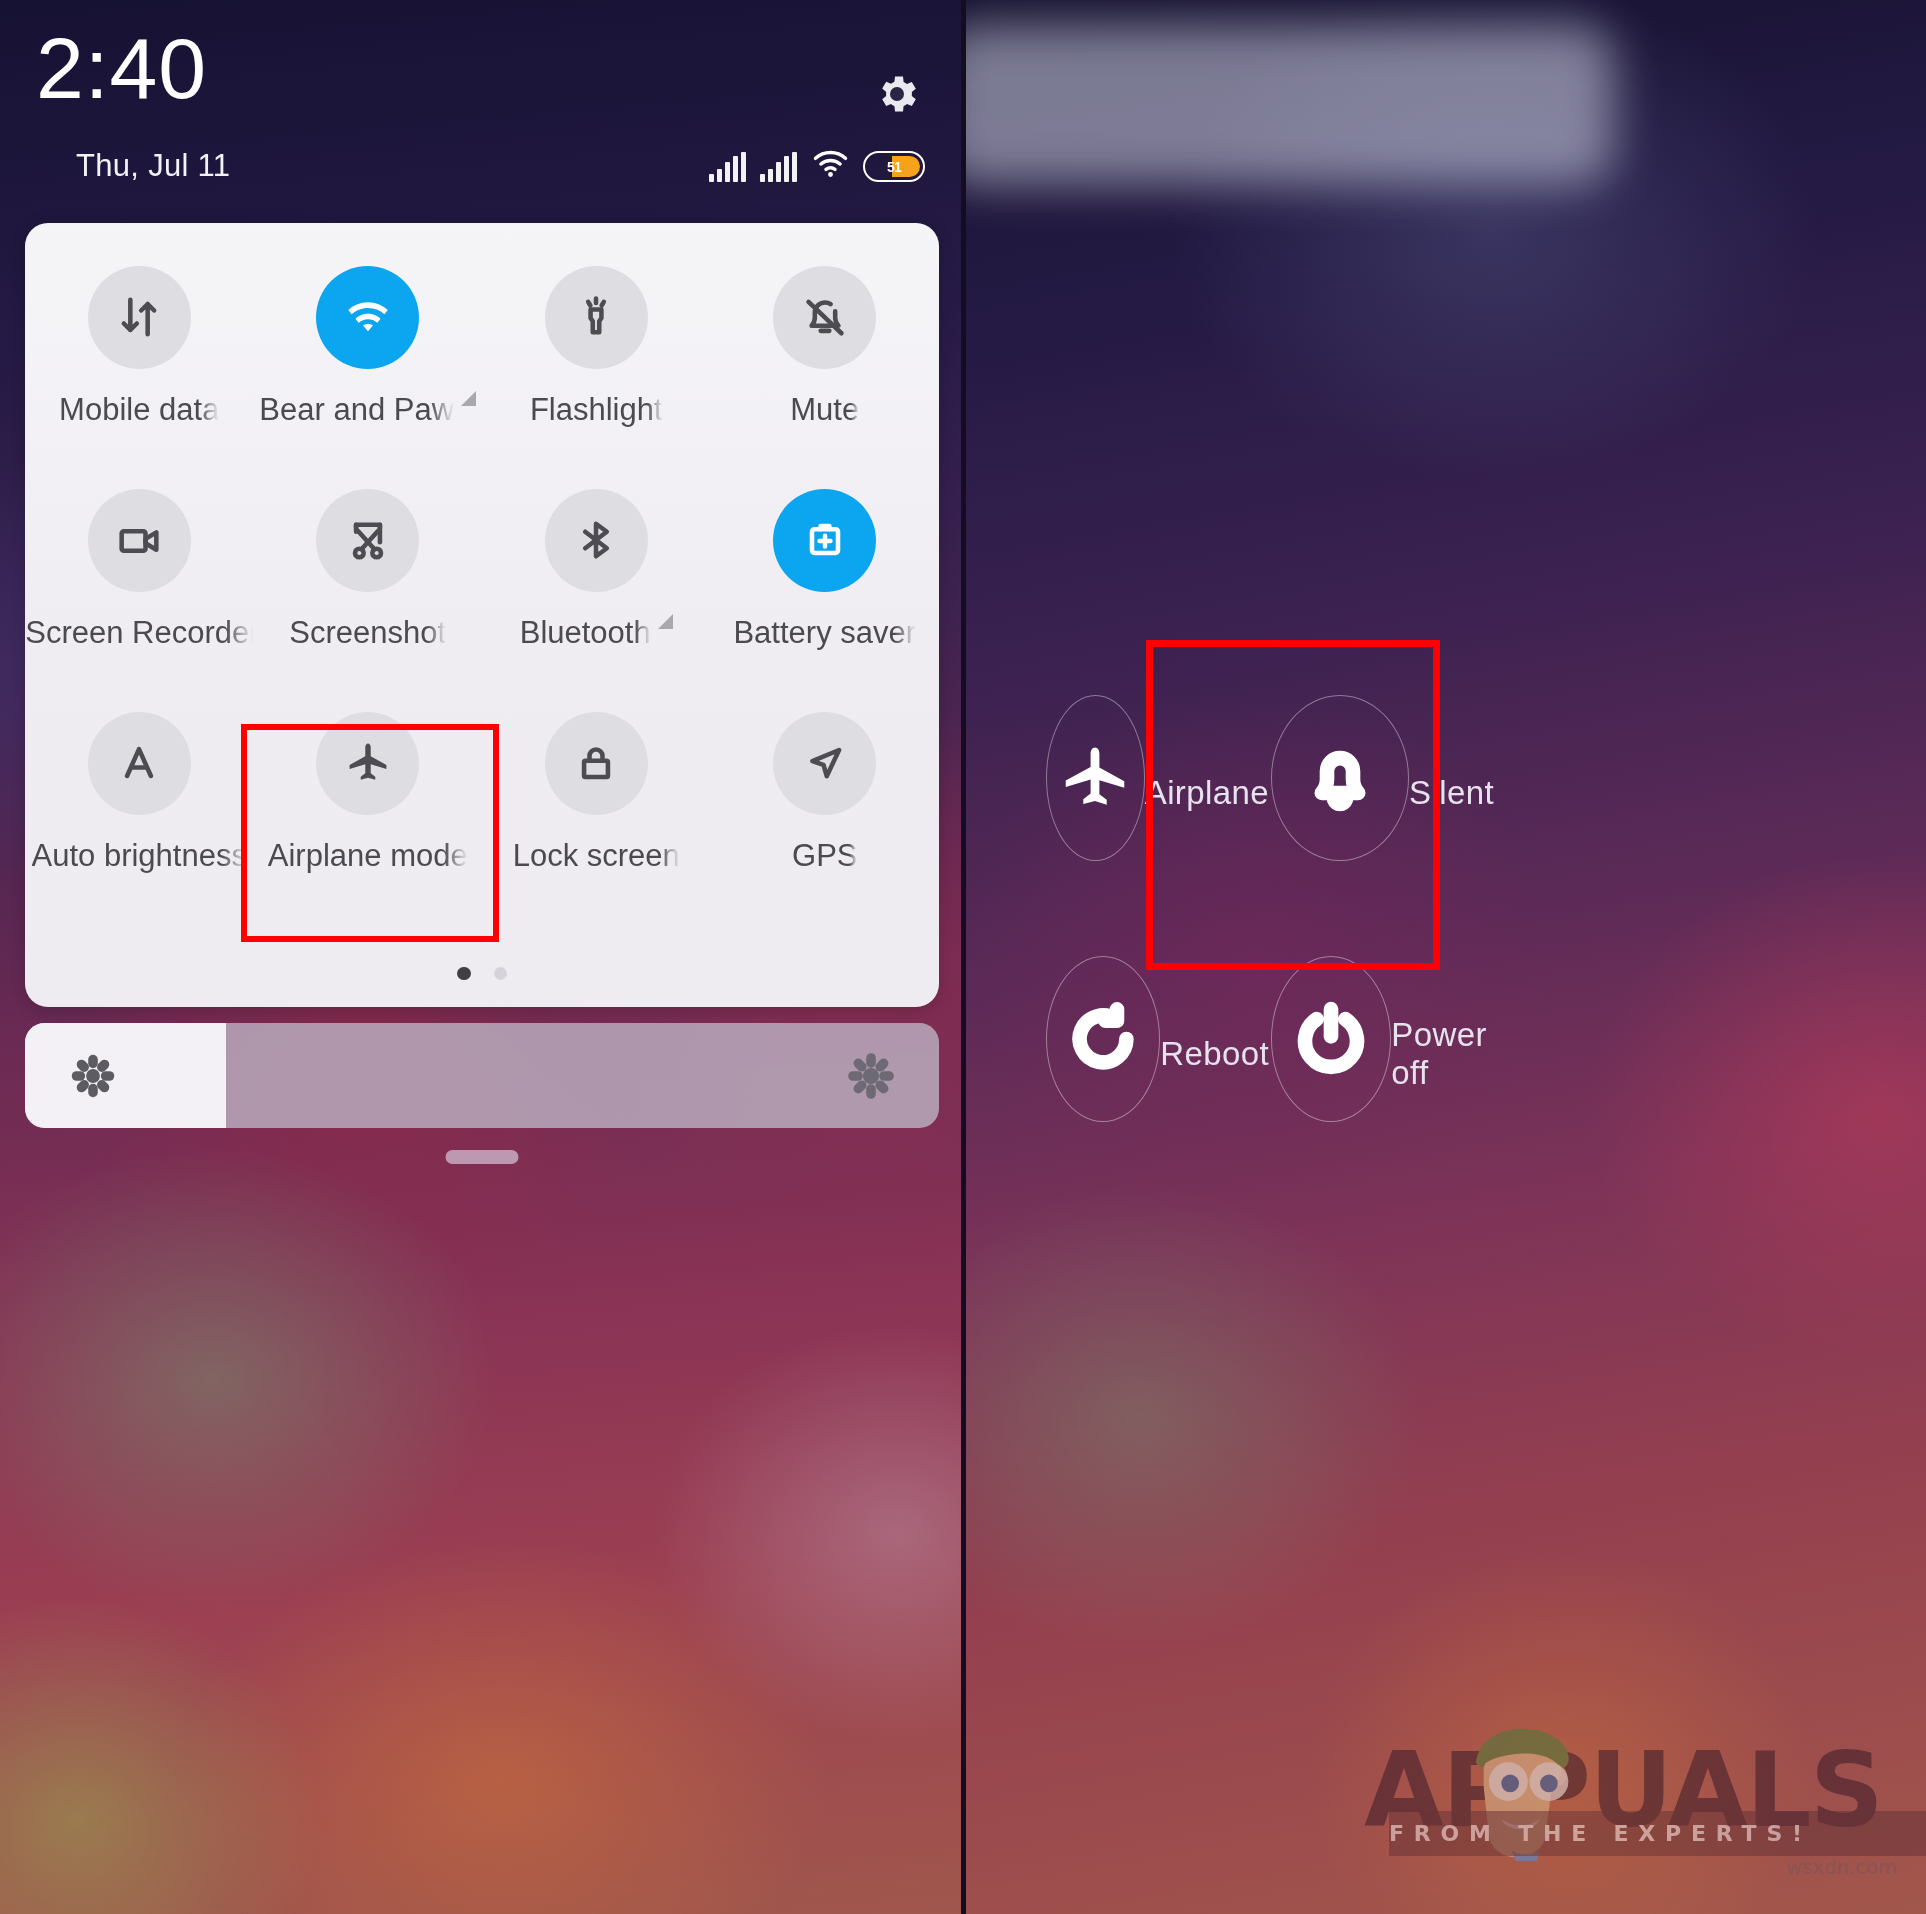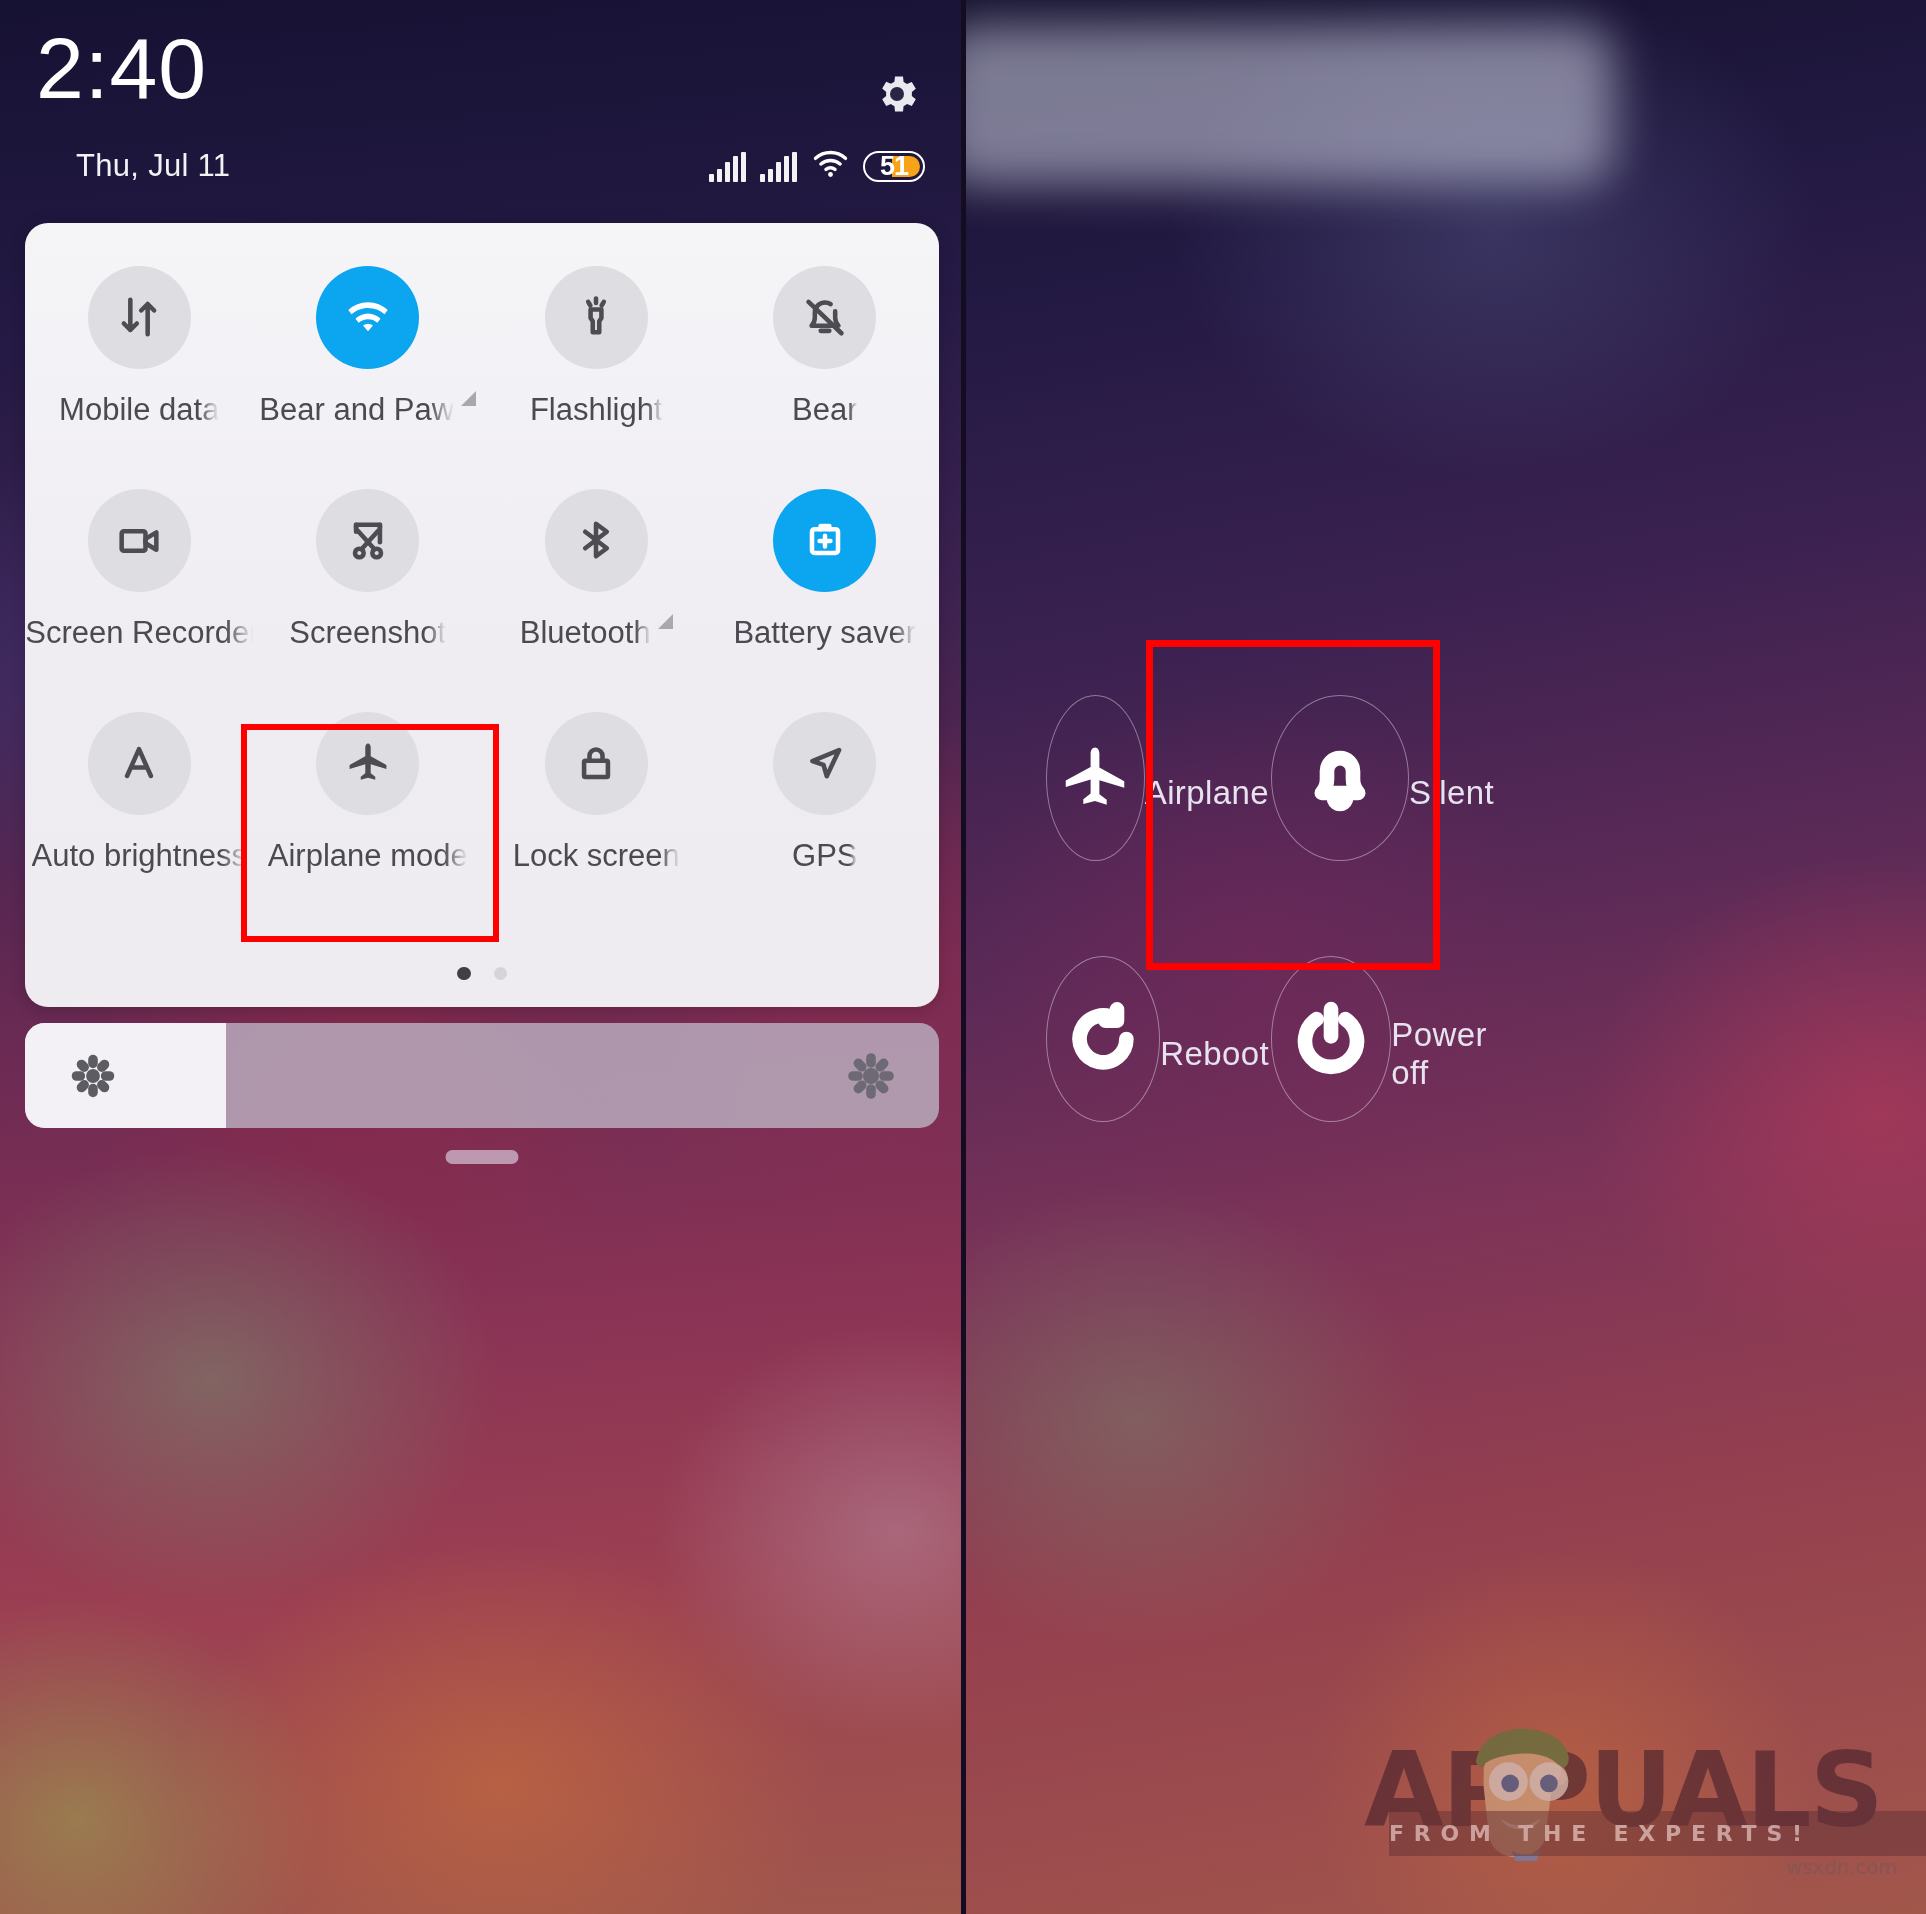--- a/index.html
+++ b/index.html
@@ -52,21 +52,21 @@
   #statusicons { position:absolute; right:39px; top:149px; display:flex; align-items:flex-end; gap:14.3px; }
   .sig { display:flex; align-items:flex-end; gap:2.7px; height:30px; }
   .sig i { display:block; width:5.3px; background:#fff; border-radius:0.9px; opacity:.95; }
   .sig i:nth-child(1){height:8px}.sig i:nth-child(2){height:13.4px}
   .sig i:nth-child(3){height:19.6px}.sig i:nth-child(4){height:26px}.sig i:nth-child(5){height:30px}
   .wifi-ic { width:37px; height:30px; }
   .batt { position:relative; width:62px; height:31px; border:2.7px solid #fff; border-radius:16px;
           display:flex; align-items:center; }
   .batt .fill { position:absolute; right:2.7px; top:2.7px; bottom:2.7px; width:28.5px;
                 background:#F7A31A; border-radius:0 12.5px 12.5px 0; }
-  .batt .num { position:relative; z-index:2; width:100%; text-align:center; font-size:27px;
+  .batt .num { position:relative; z-index:2; width:100%; text-align:center; font-size:14px;
                font-weight:700; color:#fff; letter-spacing:-0.9px; }
 
   
   #qs-sheet { position:absolute; left:25px; top:223px; width:914px; height:784px;
               background:linear-gradient(180deg,#f5f4f7 0%, #efedf2 55%, #eeecf1 100%);
               border-radius:23px; box-shadow:0 2.7px 16px rgba(0,0,0,.18); }
   #qs-grid { position:absolute; left:0; top:14.3px; width:914px;
              display:grid; grid-template-columns:repeat(4,1fr); row-gap:0; }
   .tile { height:223px; display:flex; flex-direction:column; align-items:center;
           justify-content:flex-start; padding-top:28.5px; cursor:pointer; }
@@ -232,21 +232,21 @@
         <div class="tile">
           <div class="circle">
             <svg class="ico" viewBox="0 0 24 24">
               <path d="M17.5 16H5.8c.9-1 1.5-2.3 1.5-3.7V10a4.7 4.7 0 0 1 4.7-4.7c1 0 1.9.3 2.6.8"></path>
               <path d="M16.7 9.4V12.3c0 1.4.6 2.7 1.5 3.7"></path>
               <path d="M10 18.4h4"></path>
               <path d="M4.4 5 19.6 19.5"></path>
             </svg>
           </div>
           <div class="lbl-wrap">
-              <span class="lbl">Bear</span>
+              <span class="lbl">Mute</span>
             </div>
         </div>
 
         <div class="tile">
           <div class="circle">
             <svg class="ico" viewBox="0 0 24 24">
               <rect x="4" y="8" width="11" height="9" rx="1"></rect>
               <path d="M15 11.5 20 8.5v8l-5-3z"></path>
             </svg>
           </div>

